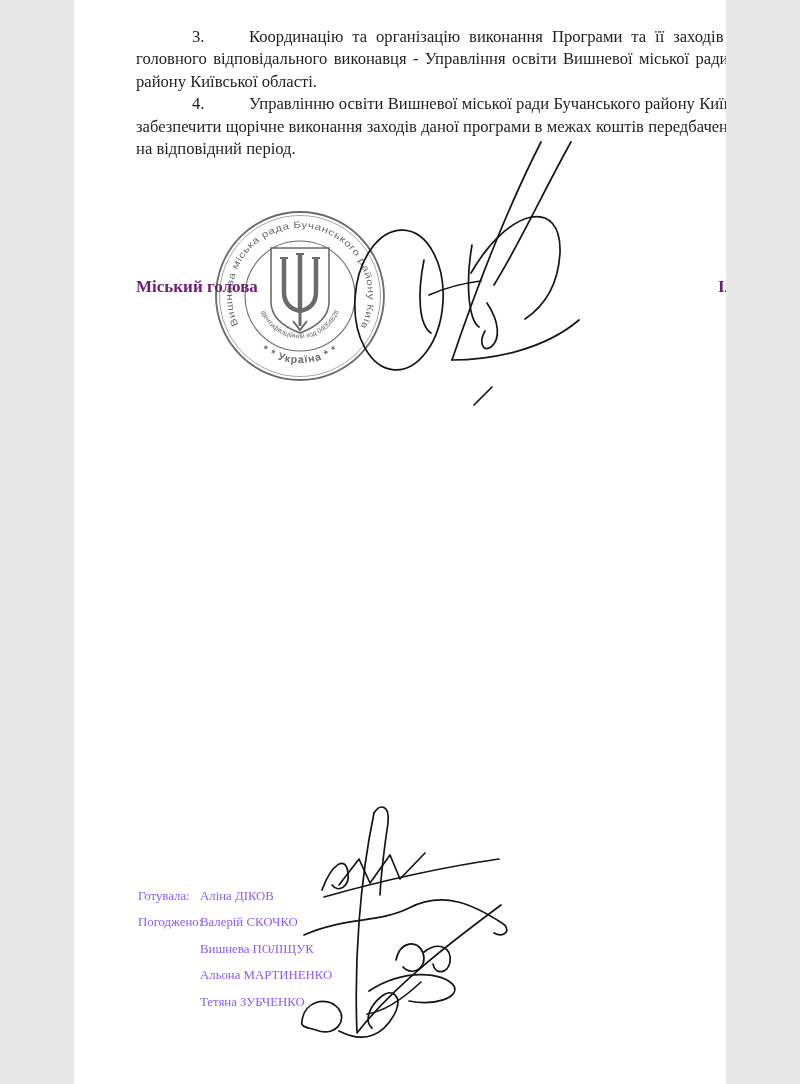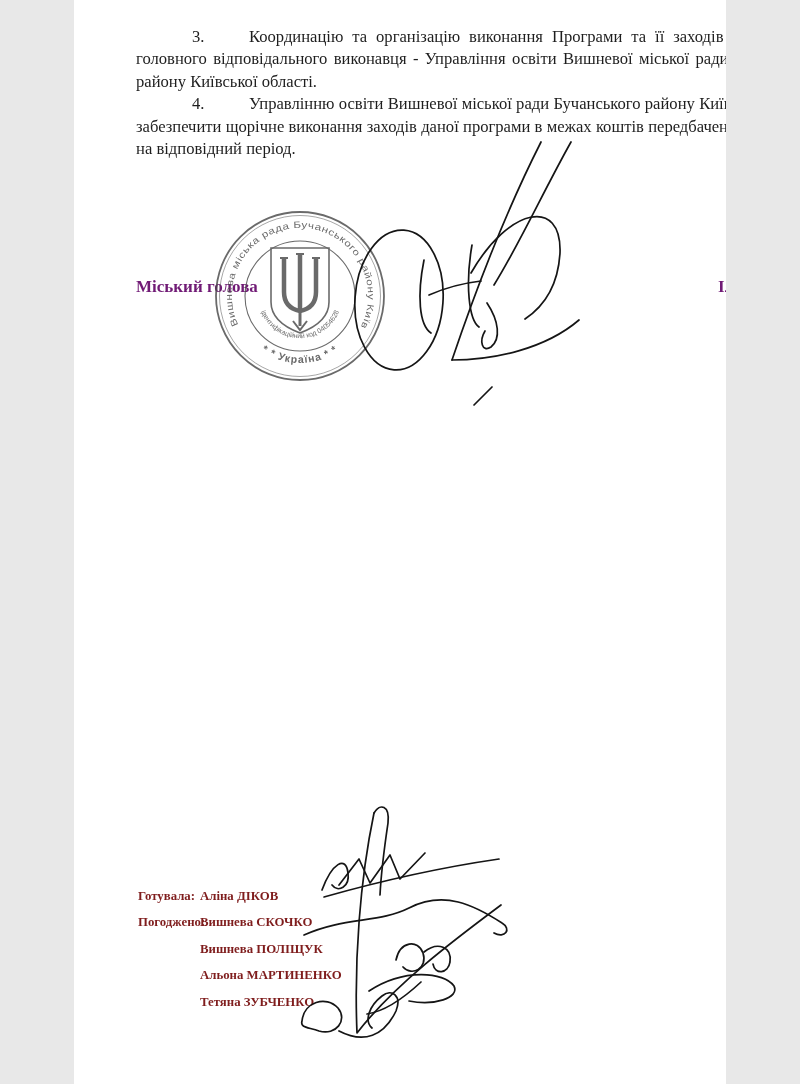--- a/index.html
+++ b/index.html
@@ -24,21 +24,21 @@
     position:absolute;top:277px;left:62px;width:676px;
     display:flex;justify-content:space-between;
     font-size:17px;font-weight:bold;color:#701a75;
   }
   .seal-svg{position:absolute;left:140px;top:210px;opacity:.82;}
   .seal-text{font-family:"Liberation Sans","DejaVu Sans",sans-serif;fill:#4a4a4a;}
   .sig-svg{position:absolute;}
   .sig-svg path,.sig-svg ellipse{fill:none;stroke:#151515;stroke-width:1.7;stroke-linecap:round;stroke-linejoin:round;}
   .approvals{
     position:absolute;left:64px;top:883px;
-    font-size:12.8px;color:#7f1d1d;line-height:26.4px;font-weight:bold;
+    font-size:12.8px;color:#8b5cf6;line-height:26.4px;
   }
   .approw{display:flex;height:26.4px;align-items:center;}
   .alabel{width:62px;flex:0 0 62px;}
   .aname{white-space:nowrap;}
 </style>
 </head>
 <body>
 
 <div class="page">
 
@@ -95,21 +95,21 @@
     <path d="M 145 270 L 163 252"></path>
   </svg>
 
   <div class="approvals">
     <div class="approw">
       <span class="alabel">Готувала:</span>
       <span class="aname">Аліна ДІКОВ</span>
     </div>
     <div class="approw">
       <span class="alabel">Погоджено:</span>
-      <span class="aname">Вишнева СКОЧКО</span>
+      <span class="aname">Валерій СКОЧКО</span>
     </div>
     <div class="approw">
       <span class="alabel"></span>
       <span class="aname">Вишнева ПОЛІЩУК</span>
     </div>
     <div class="approw">
       <span class="alabel"></span>
       <span class="aname">Альона МАРТИНЕНКО</span>
     </div>
     <div class="approw">

